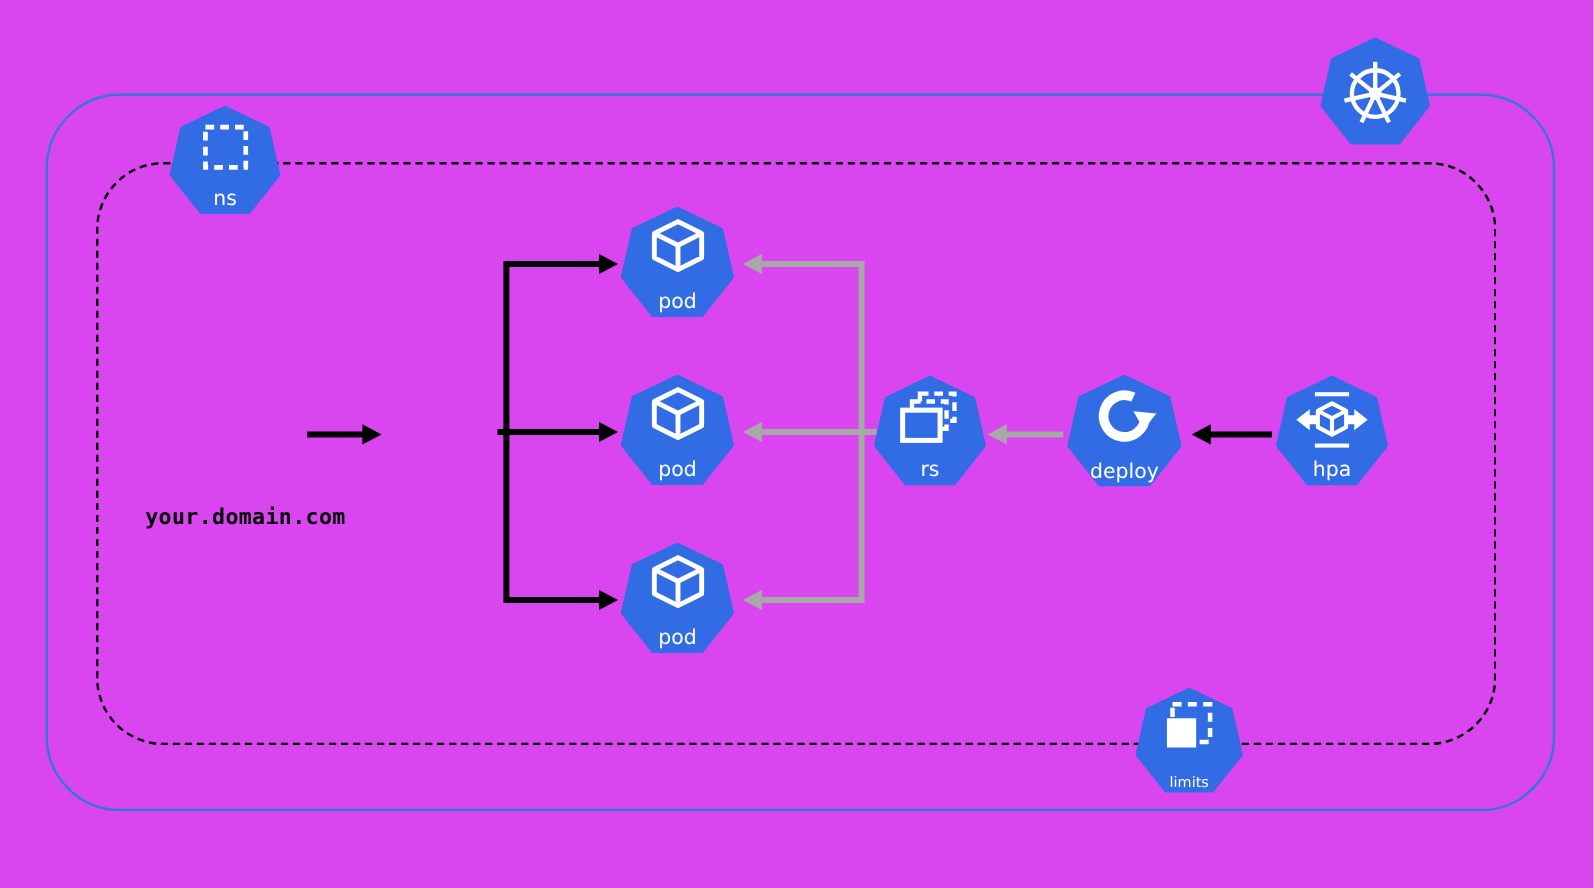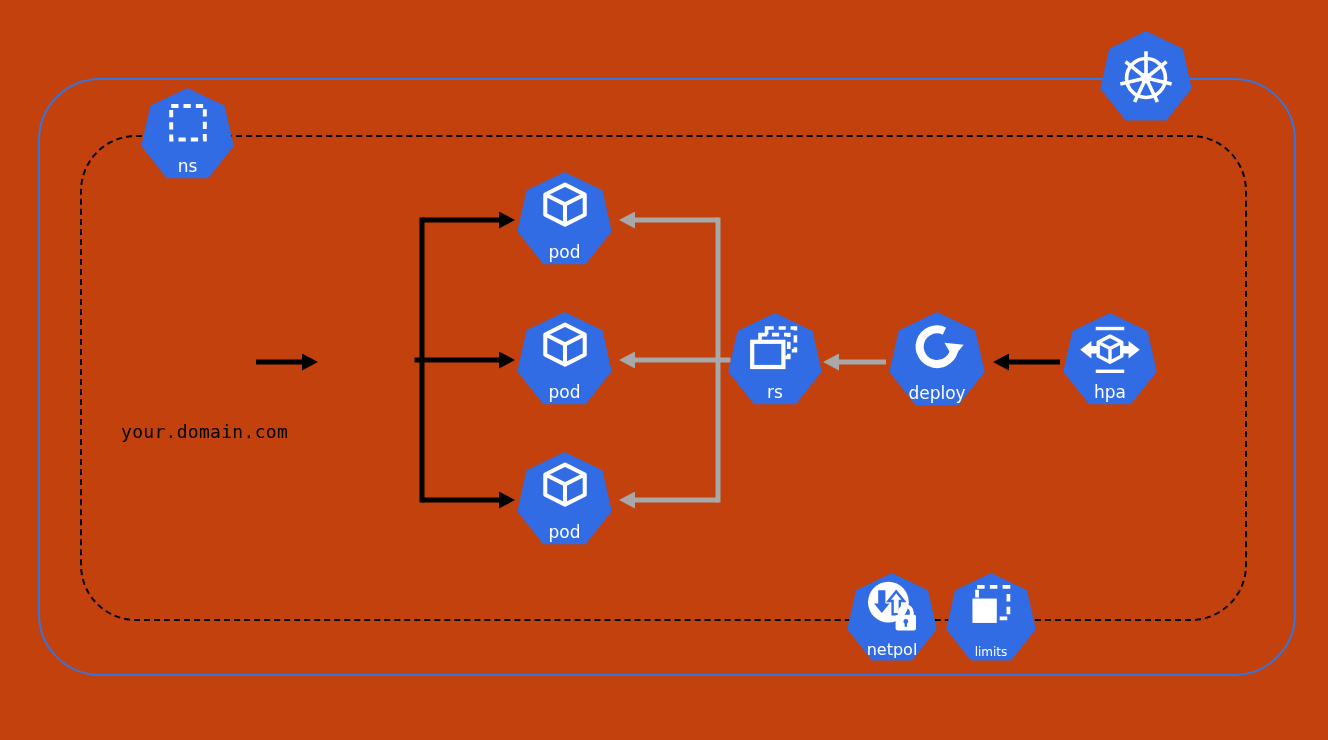--- a/index.html
+++ b/index.html
@@ -1,17 +1,17 @@
 <!DOCTYPE html>
 <html style="--k8s_blue: #326ce5; --cluster_border: #3575e0; --boundary_dash: #000000; --arrow_black: #000000; --arrow_gray: #a8a8a8; --icon_white: #ffffff;"><head>
 <meta charset="utf-8">
 <style>
   html,body{margin:0;padding:0;background:#fff;}
   body{width:1328px;height:740px;overflow:hidden;font-family:"DejaVu Sans",sans-serif;}
-  .stage{position:relative;width:1328px;height:740px;background:#c2410c;}
+  .stage{position:relative;width:1328px;height:740px;background:#d946ef;}
 
   .cluster-box{position:absolute;left:38px;top:78px;width:1254px;height:594px;
     border:2.5px solid var(--cluster_border,#3575e0);border-radius:62px;}
   .ns-box{position:absolute;left:80px;top:135px;width:1163px;height:482px;
     border:2.5px dashed var(--boundary_dash,#000);border-radius:56px;}
 
   .arrows{position:absolute;left:0;top:0;}
 
   .node{position:absolute;}
   .hepta{position:absolute;inset:0;background:var(--k8s_blue,#326ce5);
@@ -20,21 +20,21 @@
   .label{position:absolute;left:0;right:0;bottom:8px;text-align:center;
     color:var(--icon_white,#fff);font-size:17px;line-height:1;}
 
   .icon .ws{stroke:var(--icon_white,#fff);fill:none;}
   .icon .wf{fill:var(--icon_white,#fff);stroke:none;}
   .icon .bf{fill:var(--k8s_blue,#326ce5);stroke:none;}
   .icon .bfs{fill:var(--k8s_blue,#326ce5);stroke:var(--icon_white,#fff);}
   .icon .wfbs{fill:var(--icon_white,#fff);stroke:var(--k8s_blue,#326ce5);}
 
   .domain-text{position:absolute;left:121px;top:421px;width:190px;
-    font-family:"DejaVu Sans Mono",monospace;font-weight:normal;font-size:18px;
+    font-family:"DejaVu Sans Mono",monospace;font-weight:bold;font-size:18px;
     letter-spacing:.3px;color:#000;}
 </style>
 </head>
 <body>
 
 <div class="stage">
 
   <div class="cluster-box"></div>
 
   <div class="ns-box"></div>
@@ -133,33 +133,20 @@
 
   <div class="node" style="left:888px;top:312px;width:98px;height:98px">
     <div class="hepta"></div>
     <svg class="icon" style="top:6px" width="62" height="62" viewBox="0 0 100 100">
       <path class="ws" stroke-width="13" d="M62,21 A28,28 0 1 0 78,48"></path>
       <polygon class="wf" points="62,40 93,43 76,64"></polygon>
     </svg>
     <div class="label">deploy</div>
   </div>
 
-  <div class="node" style="left:846px;top:573px;width:92px;height:92px">
-    <div class="hepta"></div>
-    <svg class="icon" style="top:4px" width="60" height="60" viewBox="0 0 100 100">
-      <circle class="wf" cx="44" cy="42" r="34"></circle>
-      <polygon class="bf" points="27,22 39,22 39,44 46,44 33,60 20,44 27,44"></polygon>
-      <polygon class="wfbs" stroke-width="4" points="51,62 63,62 63,40 70,40 57,24 44,40 51,40"></polygon>
-      <path class="ws" stroke-width="6.5" d="M63,64 v-5 a10,10 0 0 1 20,0 v5"></path>
-      <rect class="wf" x="56" y="63" width="34" height="26" rx="3"></rect>
-      <circle class="bf" cx="73" cy="74" r="4"></circle>
-      <rect class="bf" x="71" y="74" width="4" height="9"></rect>
-    </svg>
-    <div class="label" style="font-size:16px;bottom:7px">netpol</div>
-  </div>
 
   <div class="node" style="left:945px;top:573px;width:92px;height:92px">
     <div class="hepta"></div>
     <svg class="icon" style="top:7px" width="58" height="58" viewBox="0 0 100 100">
       <rect class="ws" x="26" y="12" width="54" height="54" stroke-width="6.5" stroke-dasharray="13 9"></rect>
       <rect class="wf" x="18" y="32" width="42" height="42"></rect>
     </svg>
     <div class="label" style="font-size:12px;bottom:7px">limits</div>
   </div>
 

